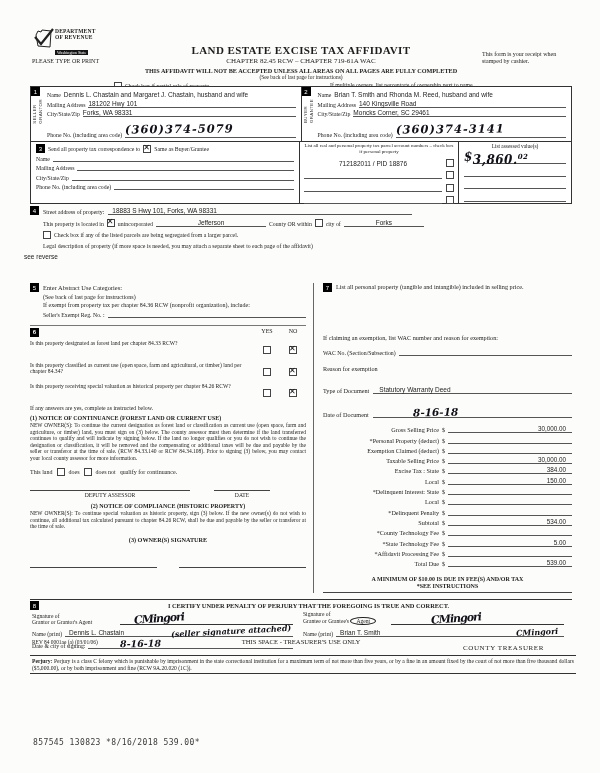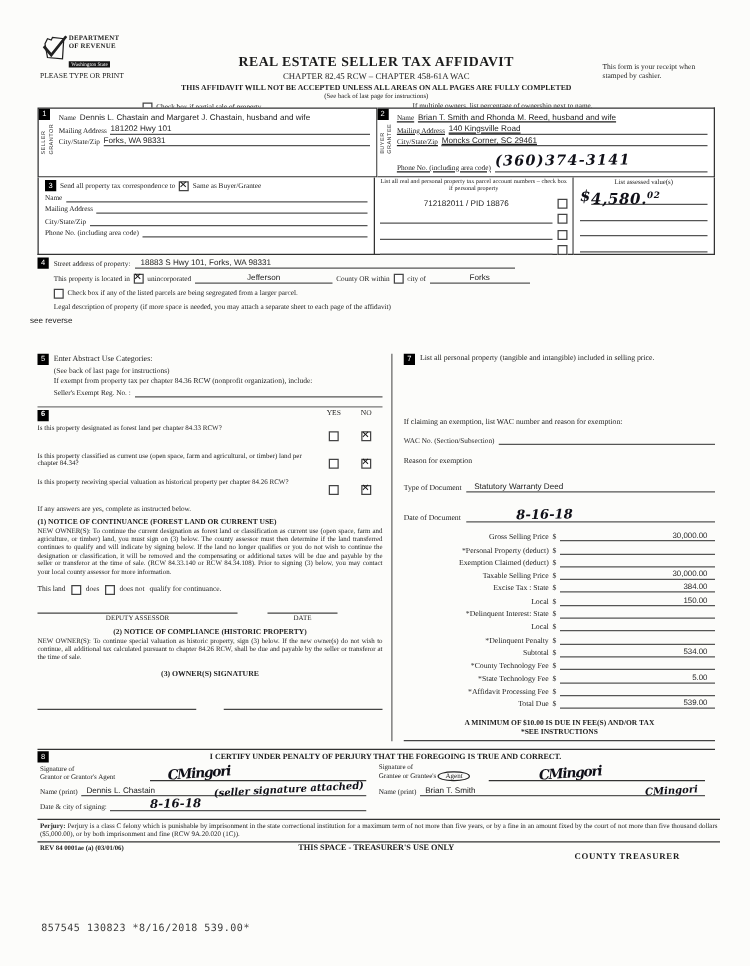--- a/index.html
+++ b/index.html
@@ -28,21 +28,21 @@
   .please{position:absolute;left:2px;top:32px;font-size:6px;}
   .receipt{position:absolute;right:2px;top:25px;width:88px;font-size:6px;line-height:6.8px;}
   .warning{text-align:center;font-weight:bold;font-size:6.2px;margin-top:2px;}
   .seeback{text-align:center;font-size:5.4px;}
   .checkrow{position:relative;font-size:5.8px;margin-top:2px;height:9px;}
   .checkrow .left{position:absolute;left:84px;display:flex;gap:3px;align-items:center;}
   .checkrow .right{position:absolute;left:300px;}
   
   #parties{left:30px;top:86px;width:542px;height:56px;display:flex;}
   .party{flex:1;border:1px solid #333;display:flex;position:relative;background:#fff;}
-  .party + .party{border-left:none;text-decoration:underline;}
+  .party + .party{border-left:none;}
   .party-side{width:14px;position:relative;border-right:none;}
   .party-side .numbox{position:absolute;left:0;top:0;}
   .sideword{position:absolute;left:1px;top:12px;display:flex;}
   .sideword span{writing-mode:vertical-rl;transform:rotate(180deg);font-size:4.4px;letter-spacing:.4px;
       font-family:"Liberation Sans",sans-serif;color:#333;line-height:6px;}
   .party-fields{flex:1;padding:2px 5px 0 2px;}
   .frow{display:flex;align-items:flex-end;margin-top:1.5px;}
   .frow .lbl{flex:none;margin-right:3px;}
   .frow .ul{flex:1;}
   .name-row .typed{line-height:7.5px;}
@@ -131,21 +131,21 @@
   .srow1 .sline{flex:1;border-bottom:1px solid #333;height:13px;position:relative;}
   .scrawl{position:absolute;left:14px;bottom:-1px;font-size:11px;letter-spacing:-1px;transform:rotate(-4deg);}
   .srow2,.srow3{display:flex;align-items:flex-end;margin-top:3.5px;font-size:5.8px;}
   .srow2 .ul,.srow3 .ul{flex:1;margin-left:3px;padding-left:4px;}
   .note-hw{position:absolute;font-size:8px;transform:rotate(-3deg);white-space:nowrap;}
   .circled{border:1px solid #222;border-radius:50%;padding:0 5px;display:inline-block;}
   .dt-hw{font-size:9.5px;line-height:8px;display:inline-block;transform:rotate(-1deg);}
   
   #perjury{left:30px;top:655px;width:542px;border-top:1px solid #333;border-bottom:1px solid #333;
            font-size:5.6px;line-height:6.6px;padding:2px 2px 2px 2px;text-align:justify;}
-  #footer{left:30px;top:674px;width:542px;height:20px;font-weight:bold;}
+  #footer{left:30px;top:637px;width:542px;height:20px;}
   #footer .rev{position:absolute;left:2px;top:2px;font-size:5.4px;}
   #footer .space{position:absolute;left:0;right:0;top:1px;text-align:center;font-size:6.6px;}
   #footer .treas{position:absolute;right:28px;top:7px;font-size:7px;letter-spacing:.6px;}
   #stamp{left:33px;top:738px;font-family:"DejaVu Sans Mono",monospace;font-size:8px;color:#3a3a3a;
          letter-spacing:.4px;}
 </style>
 </head>
 <body>
 
 <div class="page">
@@ -157,22 +157,22 @@
         <path d="M1,9 L7,16 L19,1" fill="none" stroke="#222" stroke-width="2.2"></path>
       </svg>
       <div class="logo-text">
         <div class="l1">DEPARTMENT</div>
         <div class="l1">OF REVENUE</div>
         <div class="l3">Washington State</div>
       </div>
     </div>
     <div class="please">PLEASE TYPE OR PRINT</div>
     <div class="receipt">This form is your receipt when stamped by cashier.</div>
-    <div class="title">REAL ESTATE SELLER TAX AFFIDAVIT</div>
-    <div class="chapter">CHAPTER 82.45 RCW – CHAPTER 458-61A WAC</div>
+    <div class="title">LAND ESTATE EXCISE TAX AFFIDAVIT</div>
+    <div class="chapter">CHAPTER 82.45 RCW – CHAPTER 719-61A WAC</div>
     <div class="warning">THIS AFFIDAVIT WILL NOT BE ACCEPTED UNLESS ALL AREAS ON ALL PAGES ARE FULLY COMPLETED</div>
     <div class="seeback">(See back of last page for instructions)</div>
     <div class="checkrow">
       <div class="left">
         <span class="cb"></span>
         <span>Check box if partial sale of property</span>
       </div>
       <div class="right">If multiple owners, list percentage of ownership next to name.</div>
     </div>
   </div>
@@ -192,20 +192,24 @@
           <span class="typed">Dennis L. Chastain and Margaret J. Chastain, husband and wife</span>
         </div>
         <div class="frow">
           <span class="lbl">Mailing Address</span>
           <span class="ul typed">181202 Hwy 101</span>
         </div>
         <div class="frow">
           <span class="lbl">City/State/Zip</span>
           <span class="ul typed">Forks,  WA  98331</span>
         </div>
+        <div class="frow">
+          <span class="lbl">Phone No. (including area code)</span>
+          <span class="ul"><span class="hw phone-hw">(360)374-5079</span></span>
+        </div>
       </div>
     </div>
     <div class="party">
       <div class="party-side">
         <span class="numbox">2</span>
         <div class="sideword">
           <span>BUYER</span>
           <span>GRANTEE</span>
         </div>
       </div>
@@ -271,21 +275,21 @@
       </div>
       <div class="parcel-row">
         <span class="ul"></span>
           <span class="cb"></span>
       </div>
     </div>
     <div class="corr-right">
       <div class="hd">List assessed value(s)</div>
       <div class="assessed-line">
         <span class="hw assessed-hw">$</span>
-        <span class="ul"><span class="hw assessed-hw"><span>4,580.</span><sup>02</sup></span></span>
+        <span class="ul"><span class="hw assessed-hw"><span>3,860.</span><sup>02</sup></span></span>
       </div>
       <div class="blank"></div>
       <div class="blank"></div>
       <div class="blank"></div>
     </div>
   </div>
 
   <div id="property" class="abs">
     <div class="prop-row1">
       <span class="numbox">4</span>

